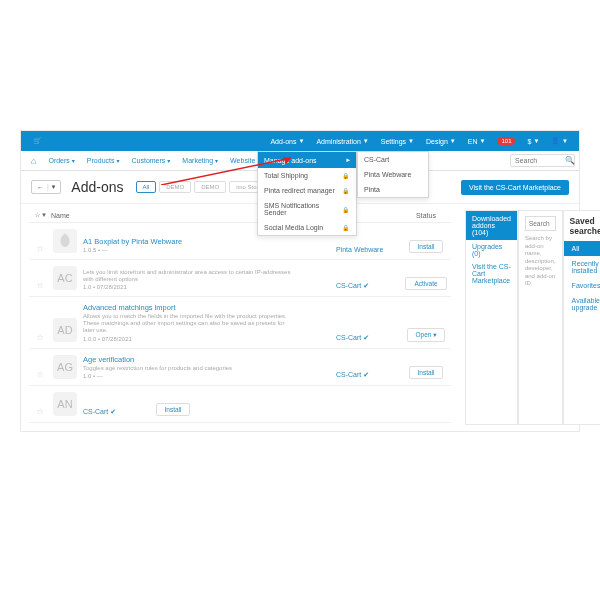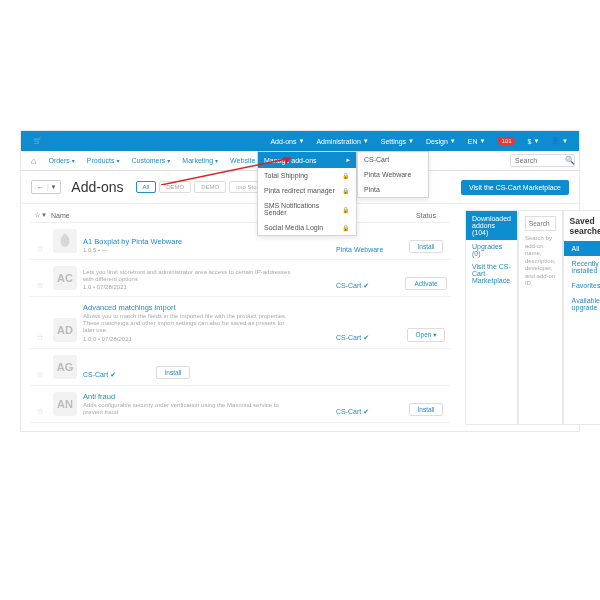--- a/index.html
+++ b/index.html
@@ -26,21 +26,21 @@
 .visit-btn{margin-left:auto;background:#0d8dd0;color:#fff;padding:4px 8px;font-size:7px;border-radius:2px}
 .content{display:flex}
 .main{flex:1;padding:4px 8px 8px 8px}
 .sidebar{width:120px;padding:6px;display:flex;flex-direction:row;gap:0}
 .table-head{display:flex;align-items:center;padding:3px 0;font-size:7px;color:#666;border-bottom:1px solid #eee}
 .col-star{width:22px;text-align:center}
 .col-name{flex:1}
 .col-dev{width:65px}
 .col-status{width:50px;text-align:center}
 .addon-row{display:flex;align-items:flex-end;padding:6px 0;border-bottom:1px solid #f0f0f0}
-.addon-icon{width:24px;height:24px;margin:0 6px 0 2px;border-radius:3px;display:flex;align-items:center;justify-content:center;font-size:11px;font-weight:700;color:#bbb;background:#f2f2f2}
+.addon-icon{width:24px;height:24px;margin:0 6px 0 2px;border-radius:3px;display:flex;align-items:center;justify-content:center;font-size:11px;font-weight:400;color:#bbb;background:#f2f2f2}
 .addon-body{flex:1}
 .addon-name{font-size:7.5px;color:#2a8cc1;margin-bottom:1px}
 .addon-name.muted{color:#aaa}
 .addon-desc{font-size:6px;color:#aaa;line-height:1.2;max-width:210px}
 .addon-meta{font-size:6px;color:#aaa;margin-top:1px}
 .addon-dev{width:65px;font-size:7px;color:#2a8cc1}
 .addon-dev .ck{color:#2a8cc1;font-size:7px}
 .addon-status{width:50px;display:flex;align-items:center;justify-content:center}
 .status-btn{border:1px solid #ddd;border-radius:2px;padding:2px 8px;font-size:6.5px;color:#2a8cc1;background:#fff}
 .sidebox{background:#fff;border:1px solid #e8e8e8;font-size:7px}
@@ -224,32 +224,33 @@
                 <div class="addon-meta">1.0.0 • 07/28/2021</div>
               </div>
               <div class="addon-dev">CS-Cart <span class="ck">✔</span></div>
               <div class="addon-status">
                 <span class="status-btn">Open ▾</span>
               </div>
             </div>
             <div class="addon-row">
               <div class="col-star starcell">☆</div>
               <div class="addon-icon">AG</div>
+              <div class="addon-body">
+                <div class="addon-name">Age verification</div>
+                <div class="addon-desc">Toggles age restriction rules for products and categories</div>
+                <div class="addon-meta">1.0 • —</div>
+              </div>
               <div class="addon-dev">CS-Cart <span class="ck">✔</span></div>
               <div class="addon-status">
                 <span class="status-btn">Install</span>
               </div>
             </div>
             <div class="addon-row">
               <div class="col-star starcell">☆</div>
               <div class="addon-icon">AN</div>
-              <div class="addon-body">
-                <div class="addon-name">Anti fraud</div>
-                <div class="addon-desc">Adds configurable security order verification using the Maxmind service to prevent fraud</div>
-              </div>
               <div class="addon-dev">CS-Cart <span class="ck">✔</span></div>
               <div class="addon-status">
                 <span class="status-btn">Install</span>
               </div>
             </div>
           </div>
 </div>
 
 <div class="sidebar">
   <div class="sidebox">

